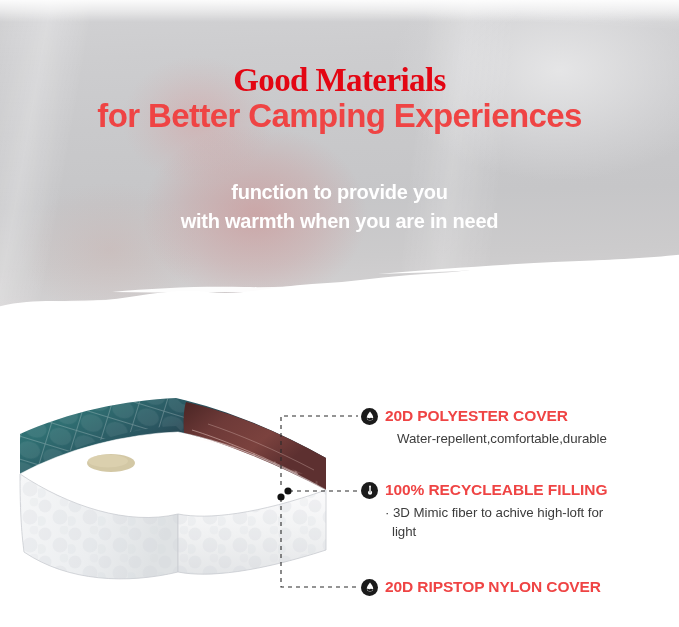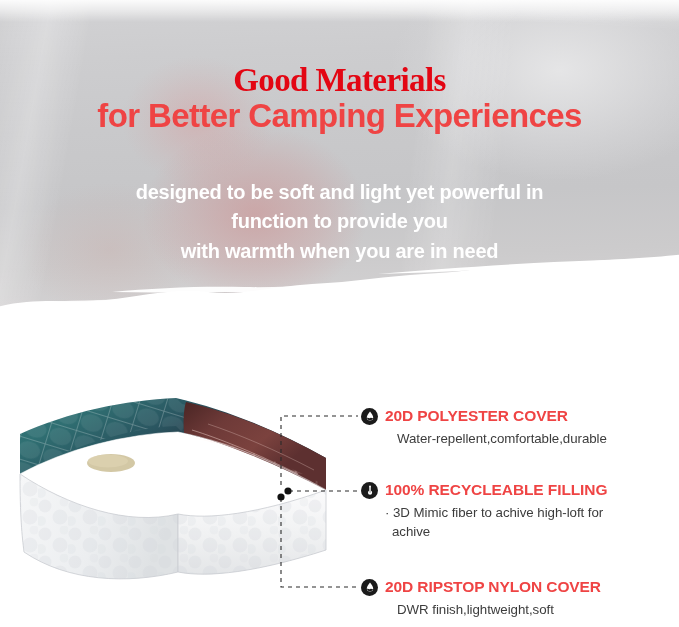--- a/index.html
+++ b/index.html
@@ -123,21 +123,20 @@
              C644,32 596,34 540,37 C488,40 430,43 384,44 Z" fill="#ffffff"></path>
     <path d="M24,74 C60,70 96,71 130,69 C96,74 60,76 24,78 Z" fill="#ffffff" opacity=".8"></path>
   </svg>
 
   <div id="headline-wrap">
     <div class="hl" id="hl-red">Good Materials</div>
     <div class="hl" id="hl-white">for Better Camping Experiences</div>
   </div>
 
   <div id="subtitle">
-    <div>designed to be soft and light yet powerful in</div>
     <div>function to provide you</div>
     <div>with warmth when you are in need</div>
   </div>
 </div>
 
 <svg id="product" viewBox="0 0 350 235">
   <defs>
     <linearGradient id="gTop" x1="0" y1="0" x2="1" y2="0.55">
       <stop offset="0%" stop-color="#33777a"></stop>
       <stop offset="22%" stop-color="#2f6f72"></stop>
@@ -260,29 +259,28 @@
       <svg width="12" height="12" viewBox="0 0 12 12">
         <rect x="5.1" y="1.6" width="1.9" height="6.2" rx="0.95" fill="#ffffff"></rect>
         <circle cx="6.05" cy="8.7" r="2.1" fill="#ffffff"></circle>
         <rect x="5.6" y="3.2" width="0.9" height="5.6" fill="#1b1b1b" opacity=".55"></rect>
       </svg>
     </span>
     <span class="co-title">100% RECYCLEABLE FILLING</span>
   </div>
   <div class="co-sub">
     <div class="bul">· 3D Mimic fiber to achive high-loft for</div>
-    <div style="margin-left:7px;">achive</div>
+    <div style="margin-left:7px;">light</div>
   </div>
 </div>
 
 <div class="callout" id="callout-3">
   <div class="co-head">
     <span class="co-icon">
       <svg width="12" height="12" viewBox="0 0 12 12">
         <path d="M6,1.4 C7.9,4.0 9.2,5.6 9.2,7.3 A3.2,3.2 0 0 1 2.8,7.3 C2.8,5.6 4.1,4.0 6,1.4 Z" fill="#ffffff"></path>
         <path d="M2.9,8.0 C4.2,7.2 5.0,8.8 6.3,8.0 C7.4,7.3 8.2,8.4 9.1,7.9
                  A3.2,3.2 0 0 1 2.9,8.0 Z" fill="#1b1b1b"></path>
       </svg>
     </span>
     <span class="co-title">20D RIPSTOP NYLON COVER</span>
   </div>
-  <div class="co-sub">DWR finish,lightweight,soft</div>
 </div>
 
 </body></html>

